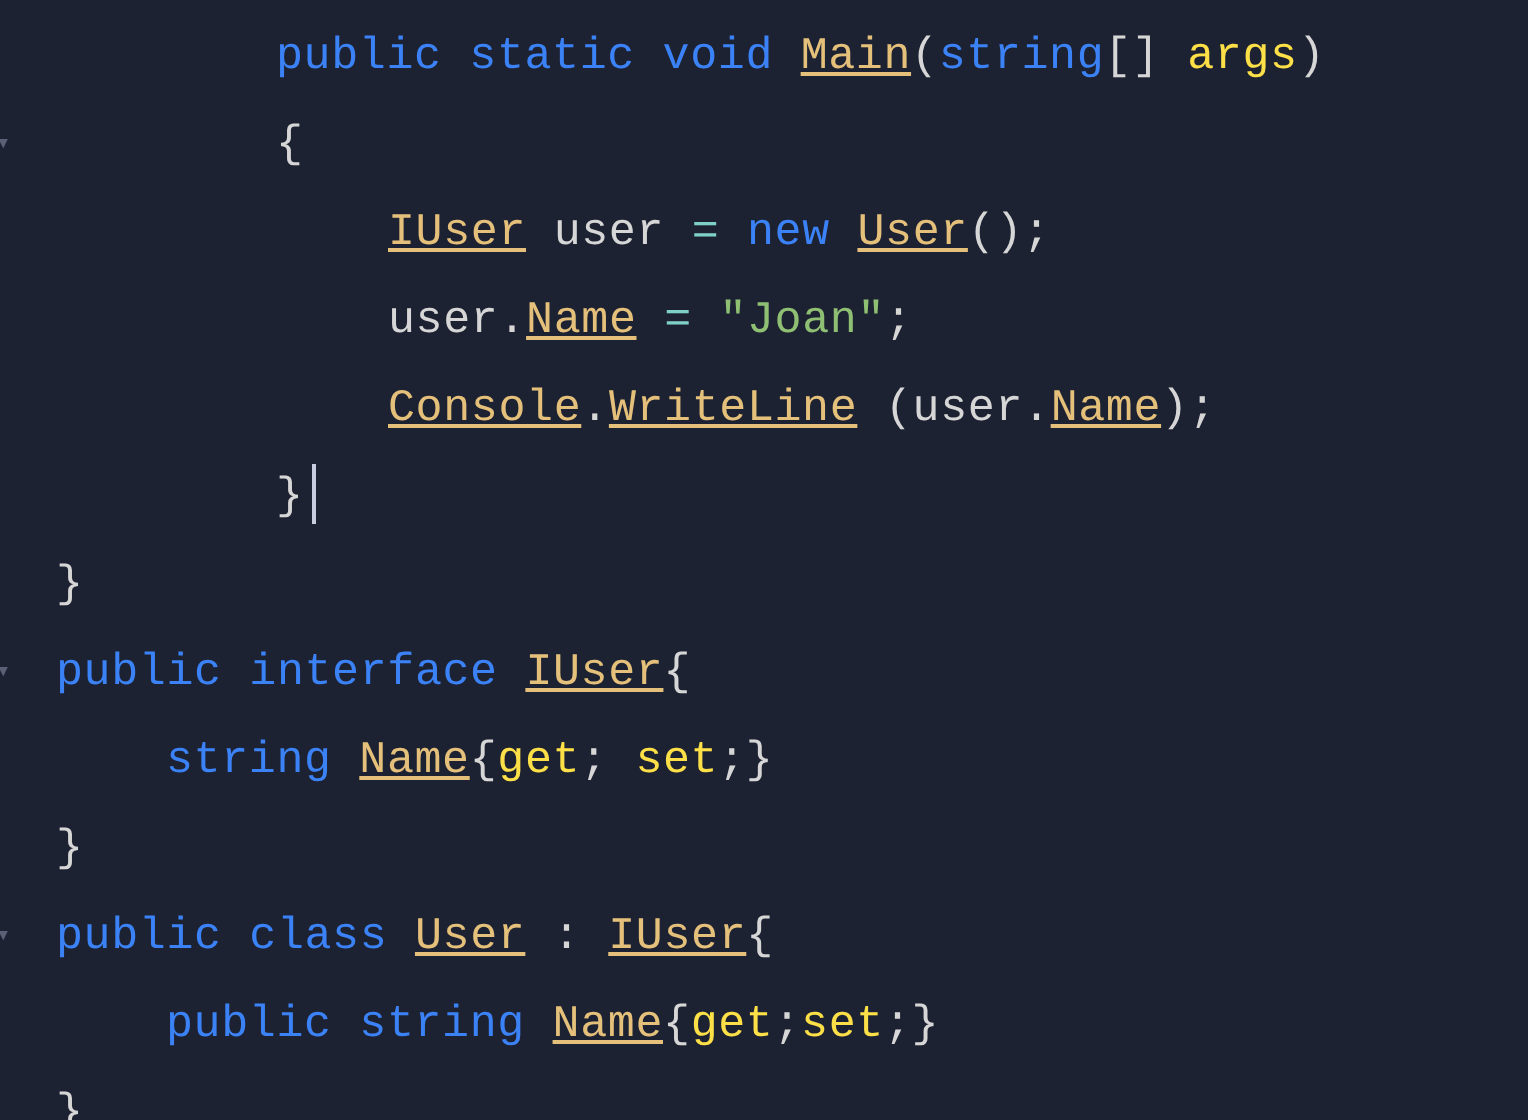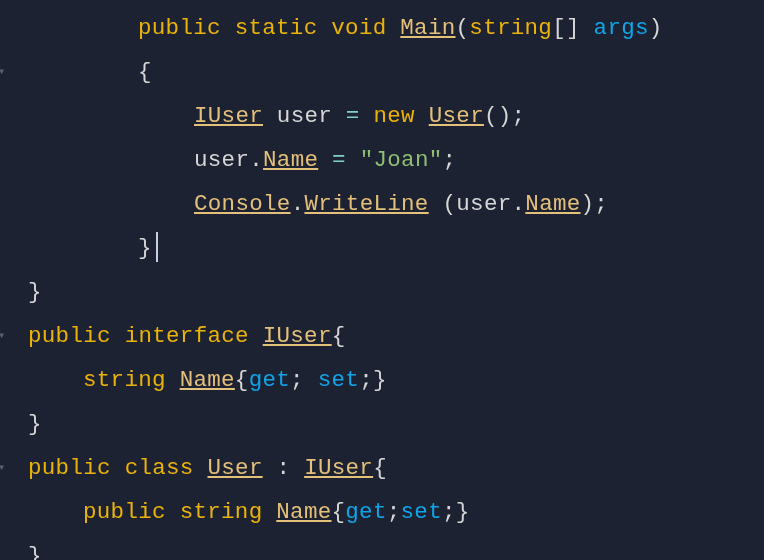--- a/index.html
+++ b/index.html
@@ -65,25 +65,25 @@
     display: inline-block;
     width: 2px;
     height: 30px;
     background: #c9cde0;
     vertical-align: middle;
     margin-left: 4px;
     position: relative;
     top: -1px;
   }
   
-  .kw     { color: #eab308; }   
+  .kw     { color: #3b82f6; }   
   .type   { color: #e4c07a; text-decoration: underline; }   
   .punct  { color: #d6d6d6; }
   .var    { color: #d6d6d6; }
   .op     { color: #7fd1c8; }
   .str    { color: #8fbf73; }
-  .param  { color: #0ea5e9; }   
+  .param  { color: #fde047; }   
   .dim    { color: #d6d6d6; }
 </style>
 </head>
 <body>
 
 <div class="editor" id="editor"><div class="line"><div class="gutter"></div><div class="code" style="padding-left: 130px;"><span class="kw">public</span><span class="dim"> </span><span class="kw">static</span><span class="dim"> </span><span class="kw">void</span><span class="dim"> </span><span class="type">Main</span><span class="punct">(</span><span class="kw">string</span><span class="punct">[] </span><span class="param">args</span><span class="punct">)</span></div></div><div class="line"><div class="gutter"><span class="fold">▾</span></div><div class="code" style="padding-left: 130px;"><span class="punct">{</span></div></div><div class="line"><div class="indent-guide" style="left: 150px;"></div><div class="gutter"></div><div class="code" style="padding-left: 185px;"><span class="type">IUser</span><span class="dim"> </span><span class="var">user</span><span class="dim"> </span><span class="op">=</span><span class="dim"> </span><span class="kw">new</span><span class="dim"> </span><span class="type">User</span><span class="punct">();</span></div></div><div class="line"><div class="indent-guide" style="left: 150px;"></div><div class="gutter"></div><div class="code" style="padding-left: 185px;"><span class="var">user</span><span class="punct">.</span><span class="type">Name</span><span class="dim"> </span><span class="op">=</span><span class="dim"> </span><span class="str">"Joan"</span><span class="punct">;</span></div></div><div class="line"><div class="indent-guide" style="left: 150px;"></div><div class="gutter"></div><div class="code" style="padding-left: 185px;"><span class="type">Console</span><span class="punct">.</span><span class="type">WriteLine</span><span class="dim"> </span><span class="punct">(</span><span class="var">user</span><span class="punct">.</span><span class="type">Name</span><span class="punct">);</span></div></div><div class="line"><div class="hl"></div><div class="gutter"></div><div class="code" style="padding-left: 130px;"><span class="punct">}</span><span class="cursor"></span></div></div><div class="line"><div class="gutter"></div><div class="code" style="padding-left: 20px;"><span class="punct">}</span></div></div><div class="line"><div class="gutter"><span class="fold">▾</span></div><div class="code" style="padding-left: 20px;"><span class="kw">public</span><span class="dim"> </span><span class="kw">interface</span><span class="dim"> </span><span class="type">IUser</span><span class="punct">{</span></div></div><div class="line"><div class="gutter"></div><div class="code" style="padding-left: 75px;"><span class="kw">string</span><span class="dim"> </span><span class="type">Name</span><span class="punct">{</span><span class="param">get</span><span class="punct">; </span><span class="param">set</span><span class="punct">;}</span></div></div><div class="line"><div class="gutter"></div><div class="code" style="padding-left: 20px;"><span class="punct">}</span></div></div><div class="line"><div class="gutter"><span class="fold">▾</span></div><div class="code" style="padding-left: 20px;"><span class="kw">public</span><span class="dim"> </span><span class="kw">class</span><span class="dim"> </span><span class="type">User</span><span class="dim"> </span><span class="punct">:</span><span class="dim"> </span><span class="type">IUser</span><span class="punct">{</span></div></div><div class="line"><div class="gutter"></div><div class="code" style="padding-left: 75px;"><span class="kw">public</span><span class="dim"> </span><span class="kw">string</span><span class="dim"> </span><span class="type">Name</span><span class="punct">{</span><span class="param">get</span><span class="punct">;</span><span class="param">set</span><span class="punct">;}</span></div></div><div class="line"><div class="gutter"></div><div class="code" style="padding-left: 20px;"><span class="punct">}</span></div></div></div>
 
 </body></html>

